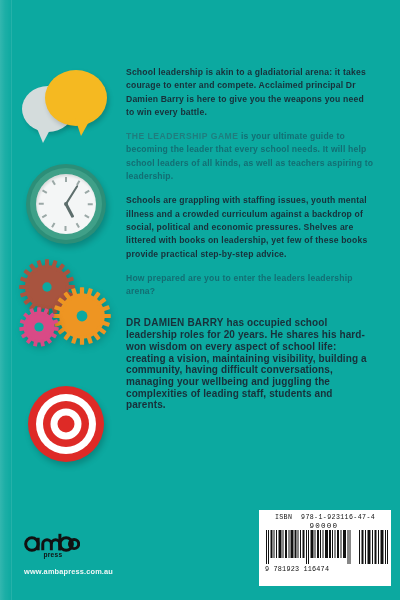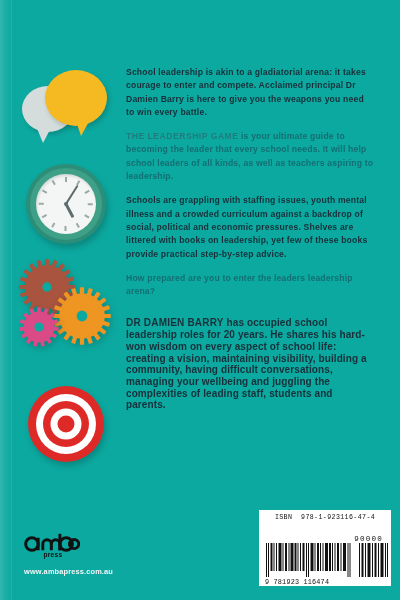--- a/index.html
+++ b/index.html
@@ -230,23 +230,23 @@
     font-size: 6.6px;
     letter-spacing: 0.4px;
     text-align: center;
     white-space: nowrap;
   }
   .price-line {
     color: #111111;
     font-family: "Liberation Mono", monospace;
     font-size: 7.6px;
     letter-spacing: 1.2px;
-    text-align: right;
+    text-align: center;
     padding-right: 2px;
-    margin-top: 14px;
+    margin-top: 1px;
   }
   .bars-row { display: flex; align-items: flex-start; gap: 5px; margin-top: 0px; }
   .bars-main { flex: 0 0 88px; }
   .bars-addon { flex: 0 0 31px; }
   .bars svg { display: block; }
   .ean-digits {
     color: #111111;
     font-family: Liberation Mono, monospace;
     font-size: 6.8px;
     letter-spacing: 0.2px;

